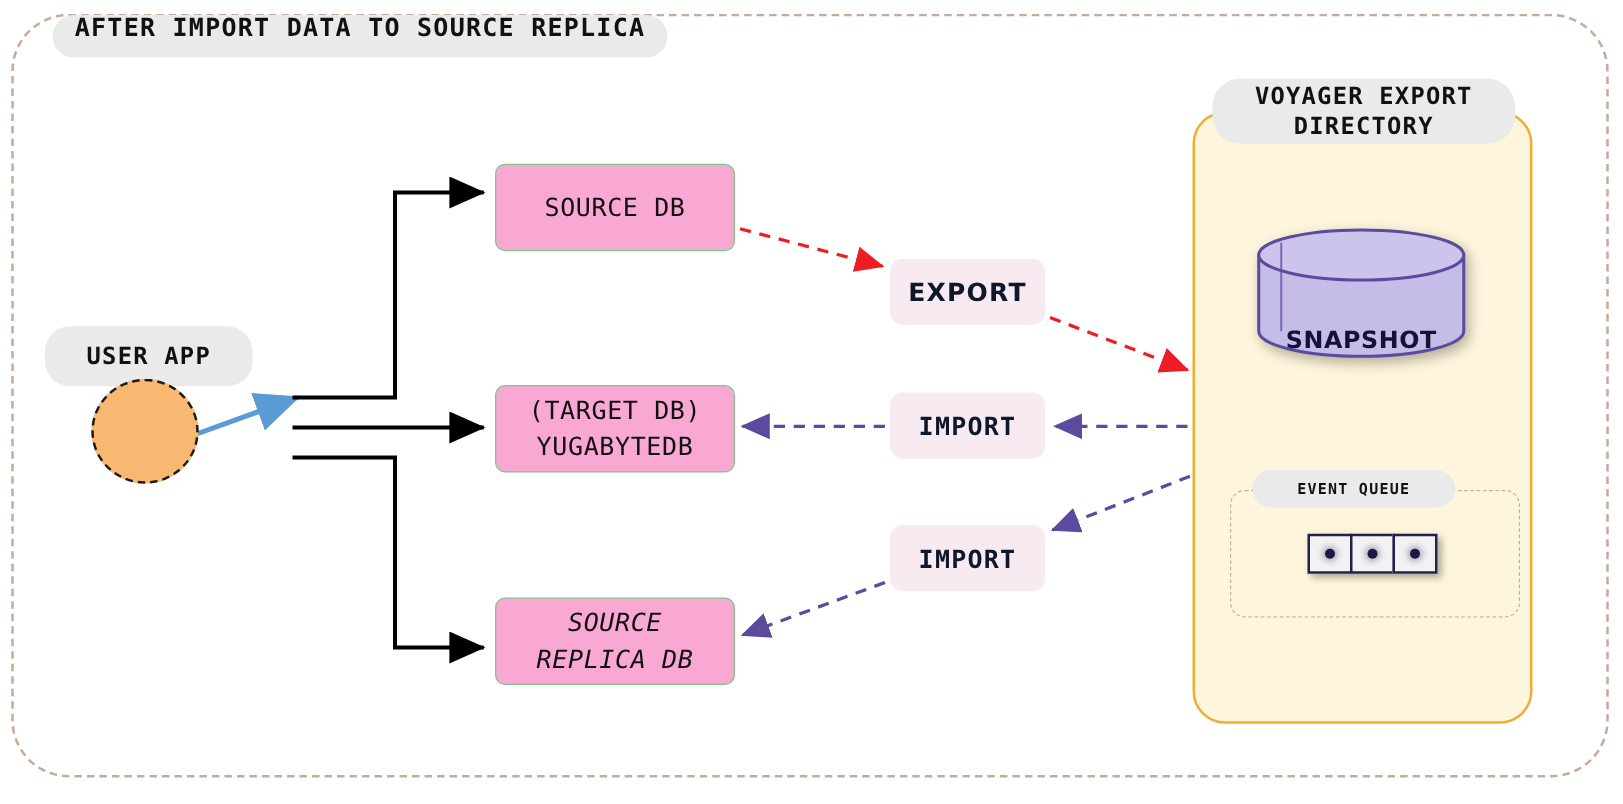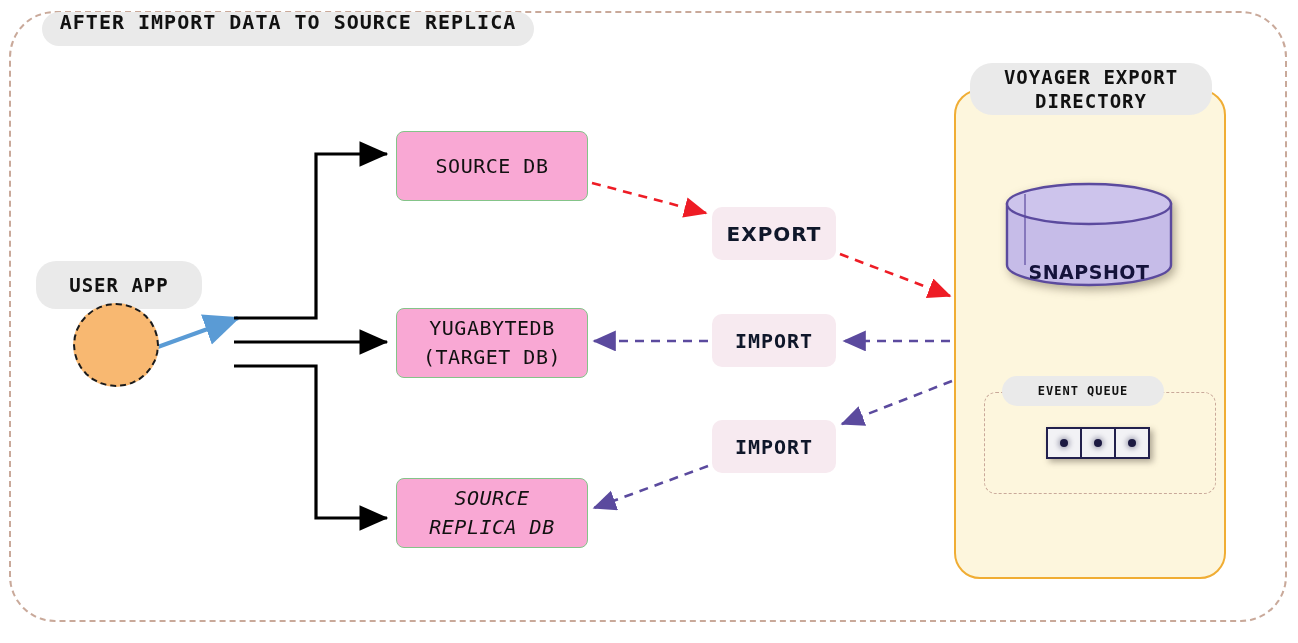--- a/index.html
+++ b/index.html
@@ -263,22 +263,22 @@
   <div class="pill" id="title-pill">AFTER IMPORT DATA TO SOURCE REPLICA</div>
 
   <div class="pill" id="userapp-pill">USER APP</div>
   <div class="userapp-circle"></div>
 
   <div class="db-box" id="box-source-db">
     <span>SOURCE DB</span>
   </div>
 
   <div class="db-box" id="box-target-db">
+    <span>(TARGET DB)</span>
     <span>YUGABYTEDB</span>
-    <span>(TARGET DB)</span>
   </div>
 
   <div class="db-box" id="box-replica-db">
     <span>SOURCE</span>
     <span>REPLICA DB</span>
   </div>
 
   <div class="action-pill" id="pill-export">EXPORT</div>
   <div class="action-pill" id="pill-import-1">IMPORT</div>
   <div class="action-pill" id="pill-import-2">IMPORT</div>

